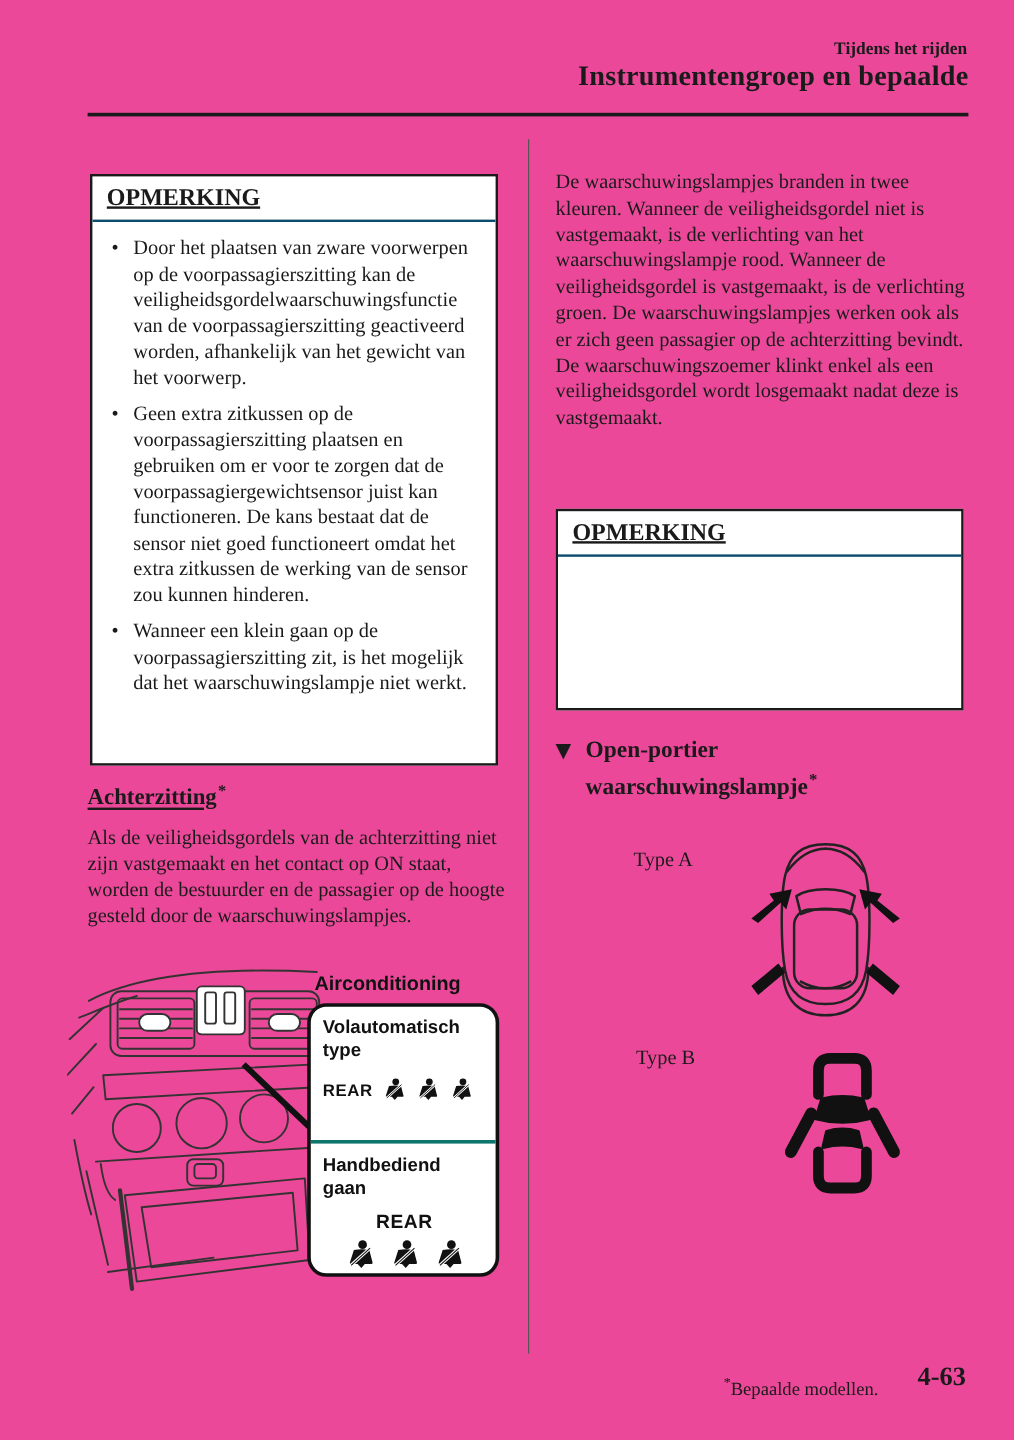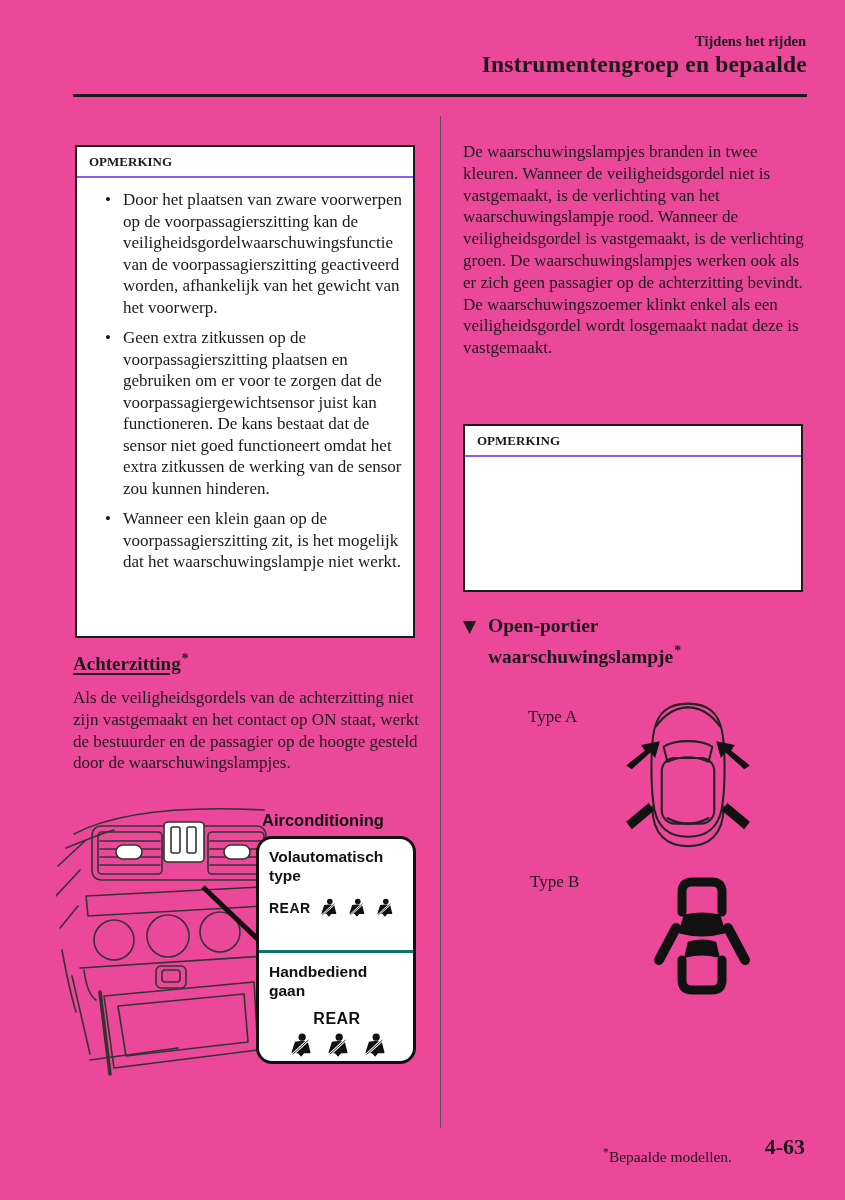--- a/index.html
+++ b/index.html
@@ -12,22 +12,22 @@
   
   .hdr-section { position:absolute; top:33px; right:39px; font-size:14.5px; font-weight:bold; }
   .hdr-title   { position:absolute; top:51px; right:38px; font-size:23.5px; font-weight:bold; letter-spacing:0.2px; }
   .hdr-rule    { position:absolute; top:94px; left:73px; width:734px; height:3px; background:#1a1a1a; }
   .col-divider { position:absolute; left:440px; top:116px; width:1px; height:1012px; background:#555; }
 
   
   .note-box { position:absolute; box-sizing:border-box; border:2px solid #1a1a1a; background:#fff; overflow:hidden; }
   .note-box.left  { left:75px;  top:145px; width:340px; height:493px; }
   .note-box.right { left:463px; top:424px; width:340px; height:168px; }
-  .note-title { font-weight:bold; font-size:13px; padding:7px 12px 6px; border-bottom:2px solid #8b5cf6; }
-  .note-body  { padding:11px 8px 12px 24px; font-size:17px; line-height:21.5px; }
+  .note-title { font-weight:bold; font-size:20px; padding:7px 12px 6px; border-bottom:2px solid #0c4a6e;text-decoration:underline; }
+  .note-body  { padding:11px 8px 12px 12px; font-size:17px; line-height:21.5px; }
   ul.note-list { margin:0; padding:0; list-style:none; }
   .note-list li { position:relative; padding-left:22px; margin-bottom:9px; }
   .note-list li::before { content:"\2022"; position:absolute; left:4px; }
 
   
   .para { position:absolute; font-size:17px; line-height:21.8px; }
   #right-para { left:463px; top:141px; width:346px; }
   #left-para  { left:73px;  top:687px; width:350px; }
 
   .subhead { position:absolute; left:73px; top:651px; font-size:19px; font-weight:bold; }
@@ -87,21 +87,21 @@
         <li>Geen extra zitkussen op de voorpassagierszitting plaatsen en gebruiken om er voor te zorgen dat de voorpassagiergewichtsensor juist kan functioneren. De kans bestaat dat de sensor niet goed functioneert omdat het extra zitkussen de werking van de sensor zou kunnen hinderen.</li>
         <li>Wanneer een klein gaan op de voorpassagierszitting zit, is het mogelijk dat het waarschuwingslampje niet werkt.</li>
       </ul>
     </div>
   </div>
 
   <div class="subhead">
     <span class="word">Achterzitting</span><sup class="ast">*</sup>
   </div>
 
-  <div class="para" id="left-para">Als de veiligheidsgordels van de achterzitting niet zijn vastgemaakt en het contact op ON staat, werkt de bestuurder en de passagier op de hoogte gesteld door de waarschuwingslampjes.</div>
+  <div class="para" id="left-para">Als de veiligheidsgordels van de achterzitting niet zijn vastgemaakt en het contact op ON staat, worden de bestuurder en de passagier op de hoogte gesteld door de waarschuwingslampjes.</div>
 
   <svg id="dash-svg" width="212" height="285" viewBox="0 0 212 285">
     <g stroke="#333" stroke-width="1.6" fill="none" stroke-linecap="round" stroke-linejoin="round">
       <path d="M18,34 C60,12 130,6 208,10"></path>
       <path d="M10,48 C30,40 44,34 58,30"></path>
       <path d="M2,66 L30,40"></path>
         <path d="M0,96 L24,70"></path>
         <path d="M4,128 L22,106"></path>
       <path d="M6,150 C10,172 14,192 20,212"></path>
       <rect x="36" y="26" width="174" height="54" rx="9"></rect>

